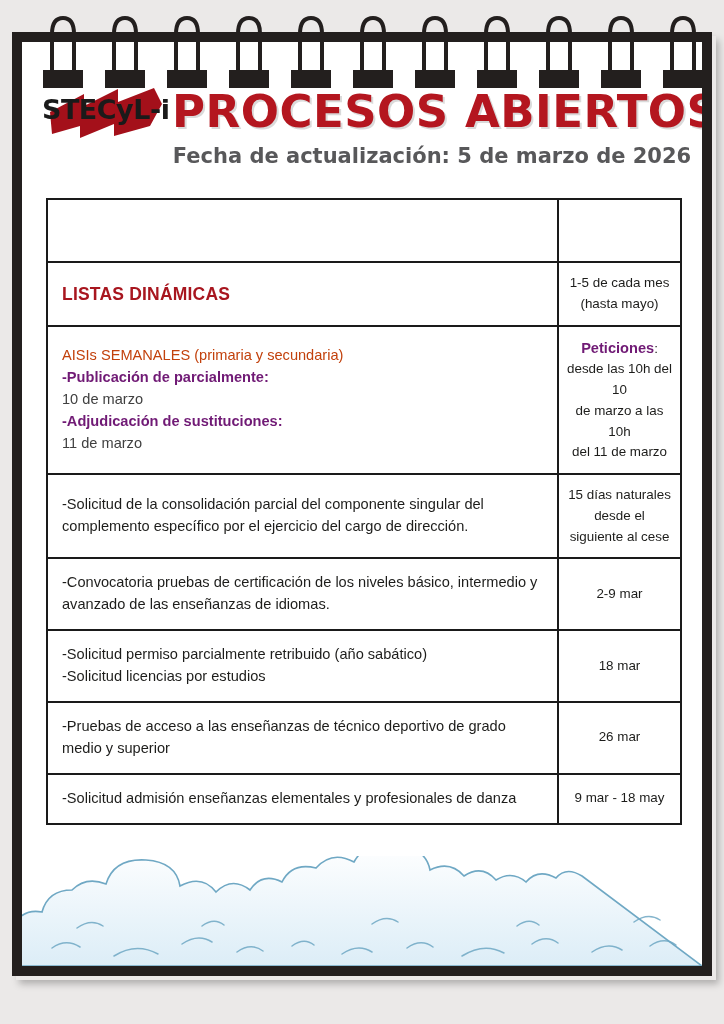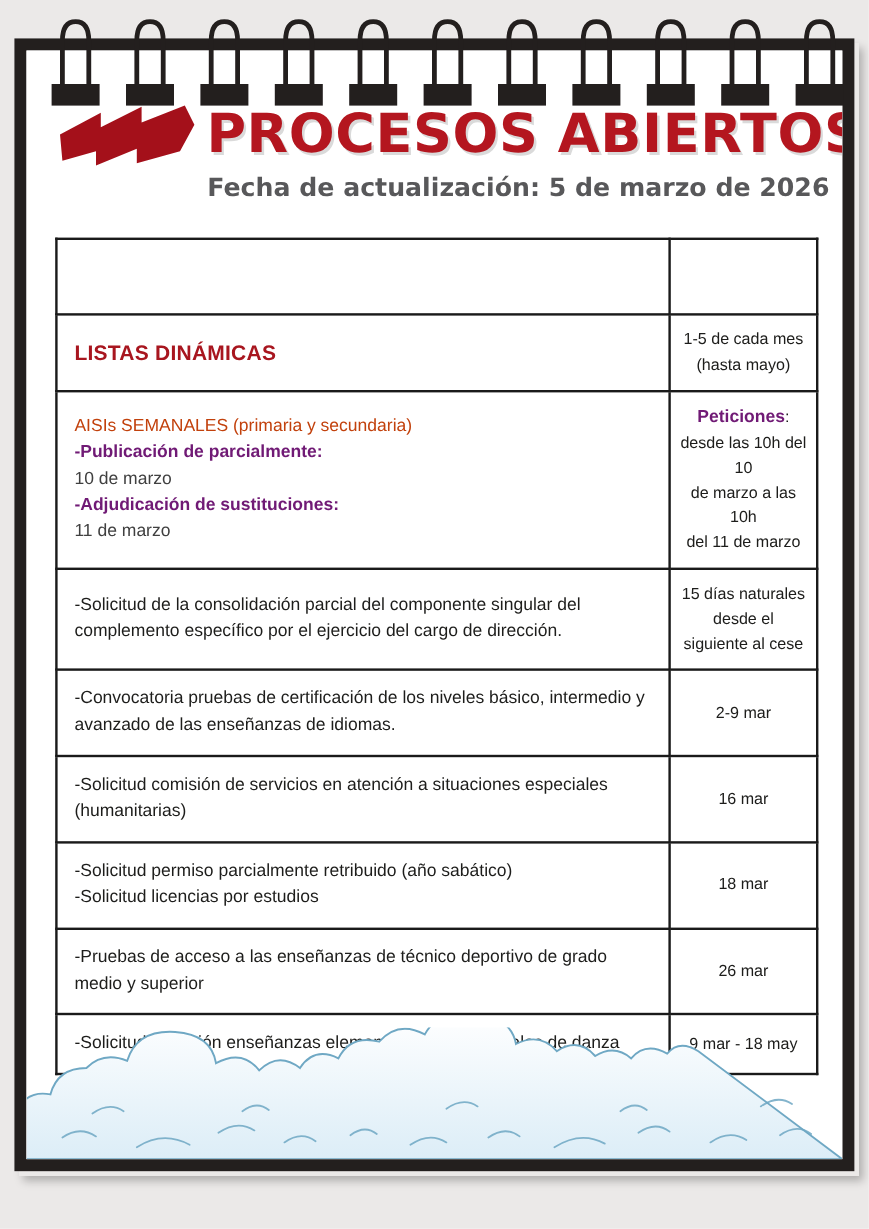--- a/index.html
+++ b/index.html
@@ -115,20 +115,21 @@
   <div class="page">
     <div class="page-inner">
 
       <div class="header">
 
         <div class="logo">
           <svg width="140" height="60" viewBox="0 0 140 60">
             <path d="M6,26 L40,8 L40,20 L74,3 L74,16 L110,2 L118,18 L106,40 L70,50 L70,38 L36,52 L36,40 L8,48 Z" fill="#a4101a"></path>
           </svg>
         </div>
+        <div class="logo-text">STECyL-i</div>
 
         <div class="title-block">
           <div class="main-title">PROCESOS ABIERTOS</div>
           <div class="sub-title">Fecha de actualización: 5 de marzo de 2026</div>
         </div>
       </div>
 
       <div class="table-wrap">
         <table class="sched">
           <colgroup>
@@ -188,30 +189,20 @@
                   </div>
                 </td>
               </tr>
               <tr>
                 <td class="conv">
                   <div>-Convocatoria pruebas de certificación de los niveles básico, intermedio y avanzado de las enseñanzas de idiomas.</div>
                 </td>
                 <td class="fecha">
                   <div class="lines">
                     <span>2-9 mar</span>
-                  </div>
-                </td>
-              </tr>
-              <tr>
-                <td class="conv">
-                  <div>-Solicitud comisión de servicios en atención a situaciones especiales (humanitarias)</div>
-                </td>
-                <td class="fecha">
-                  <div class="lines">
-                    <span>16 mar</span>
                   </div>
                 </td>
               </tr>
               <tr>
                 <td class="conv">
                   <div class="lines">
                     <span>-Solicitud permiso parcialmente retribuido (año sabático)</span>
                     <span>-Solicitud licencias por estudios</span>
                   </div>
                 </td>

